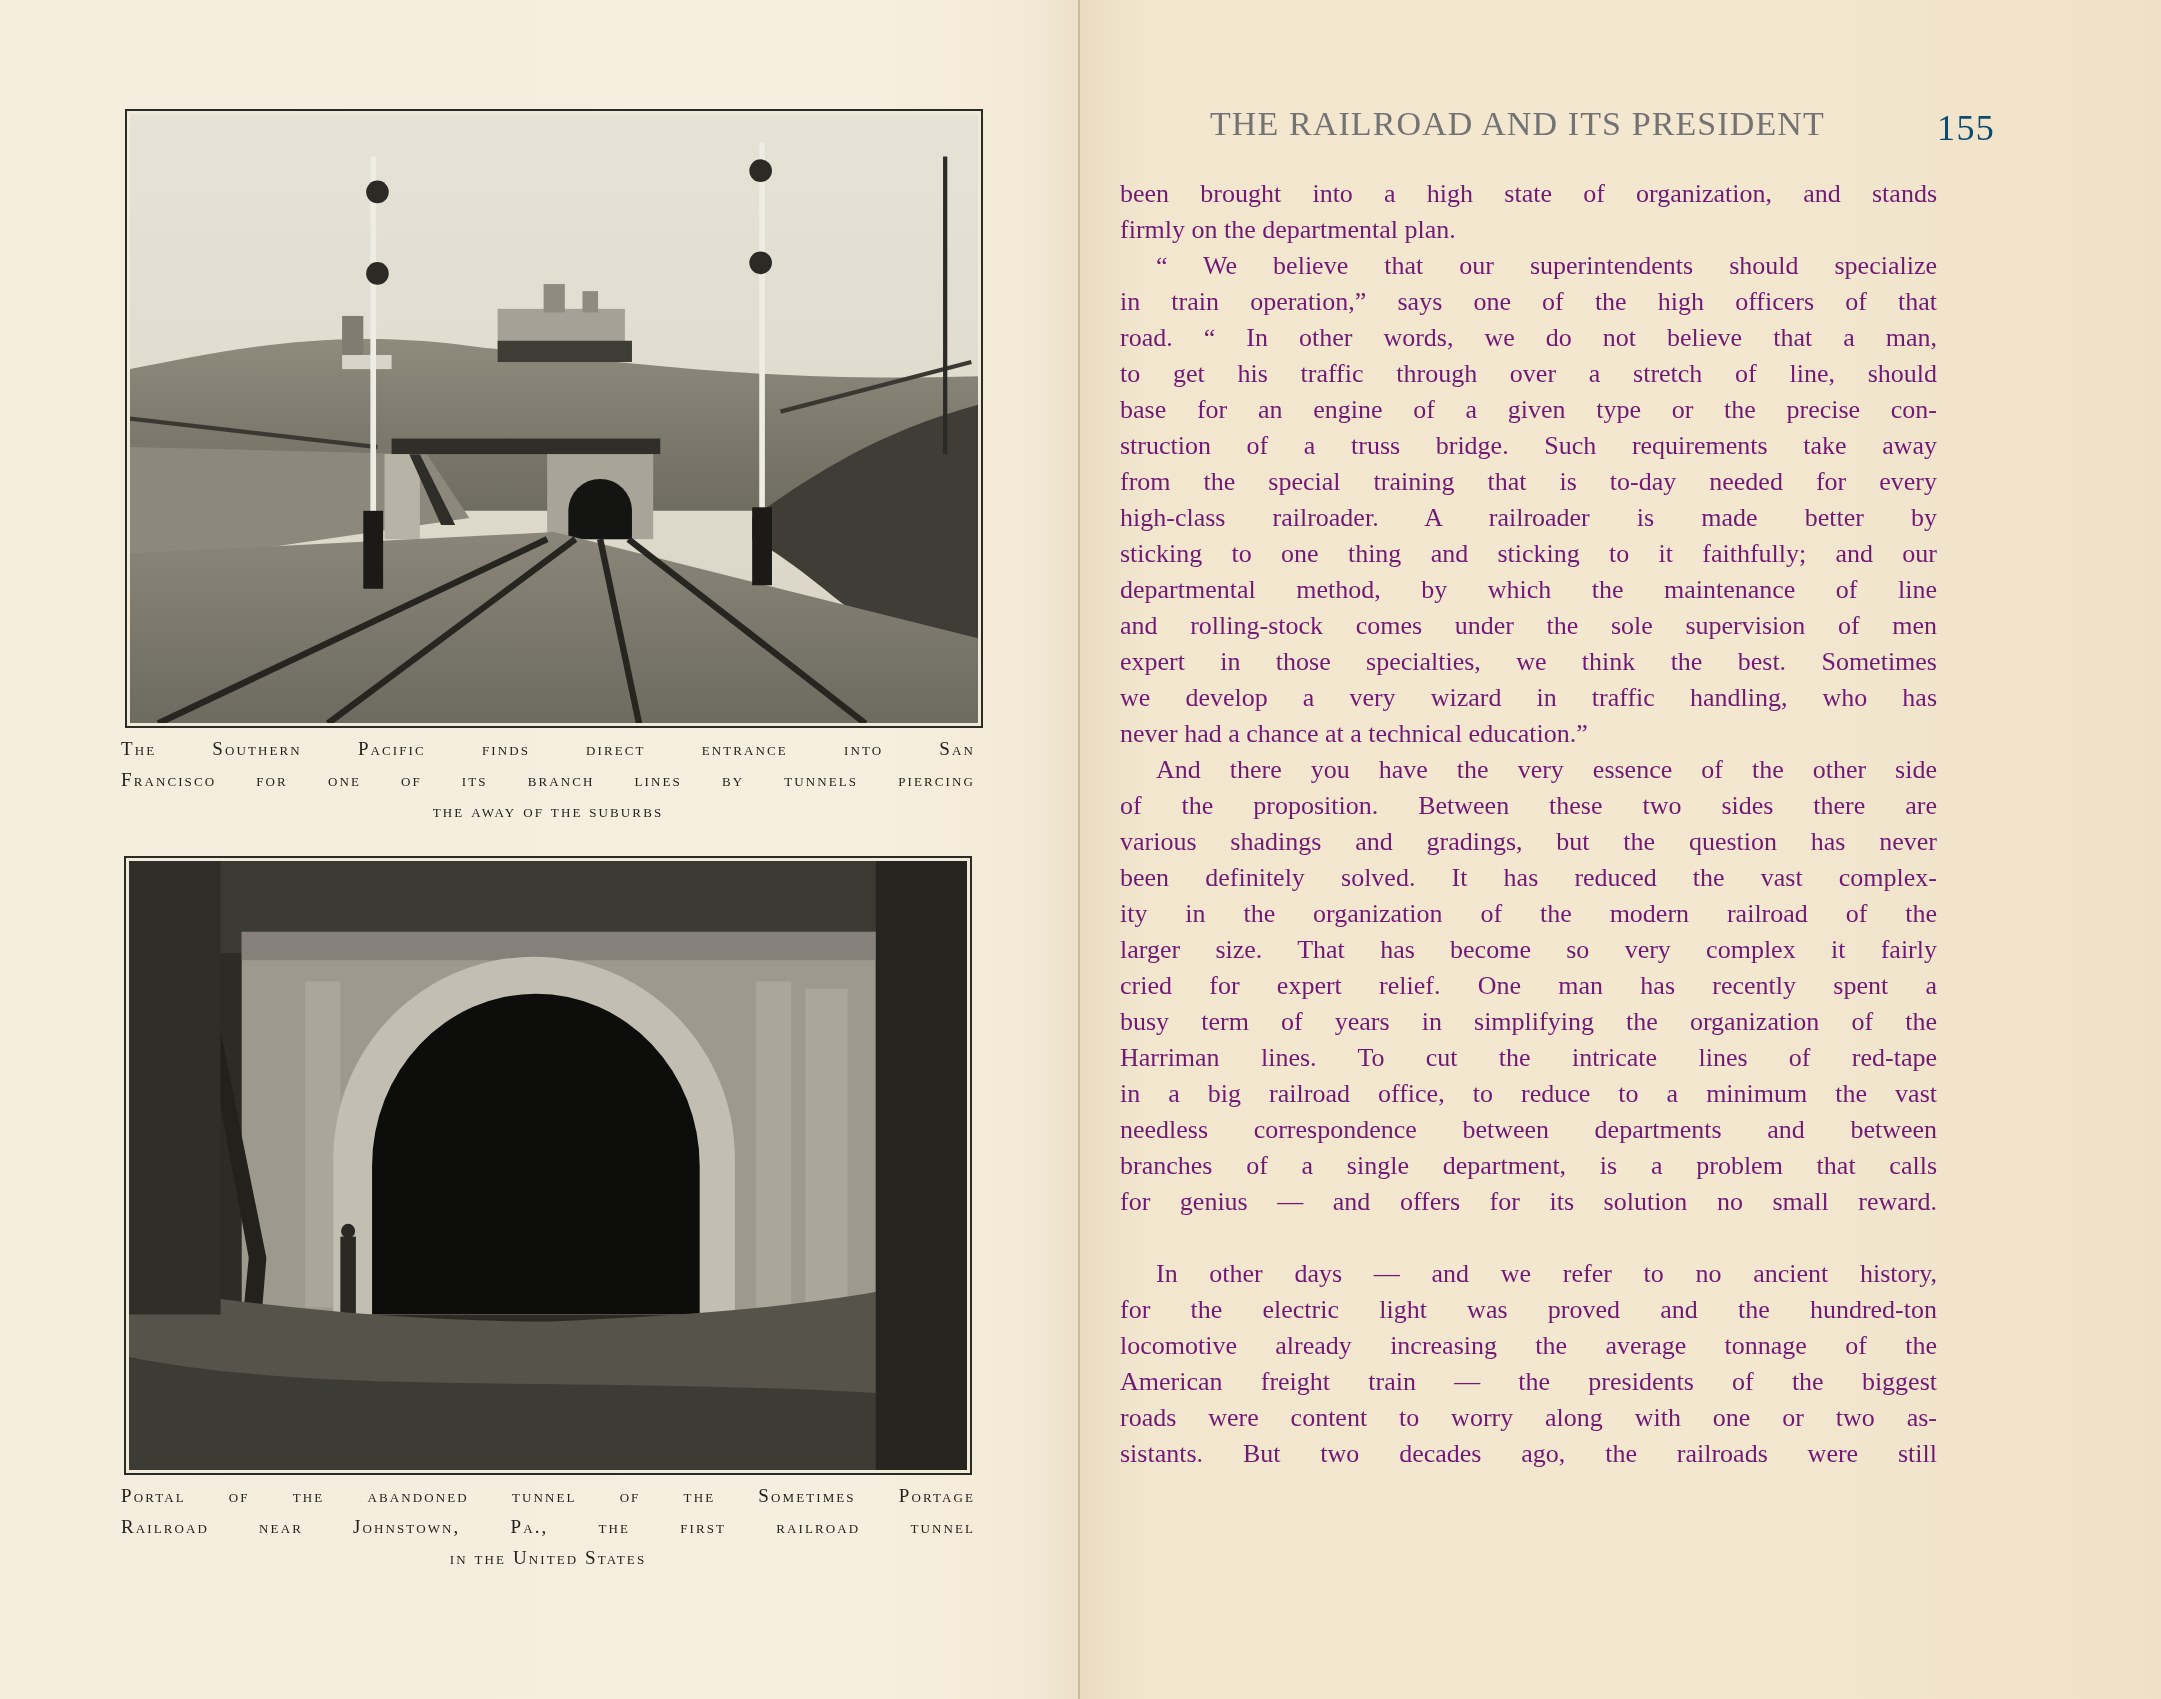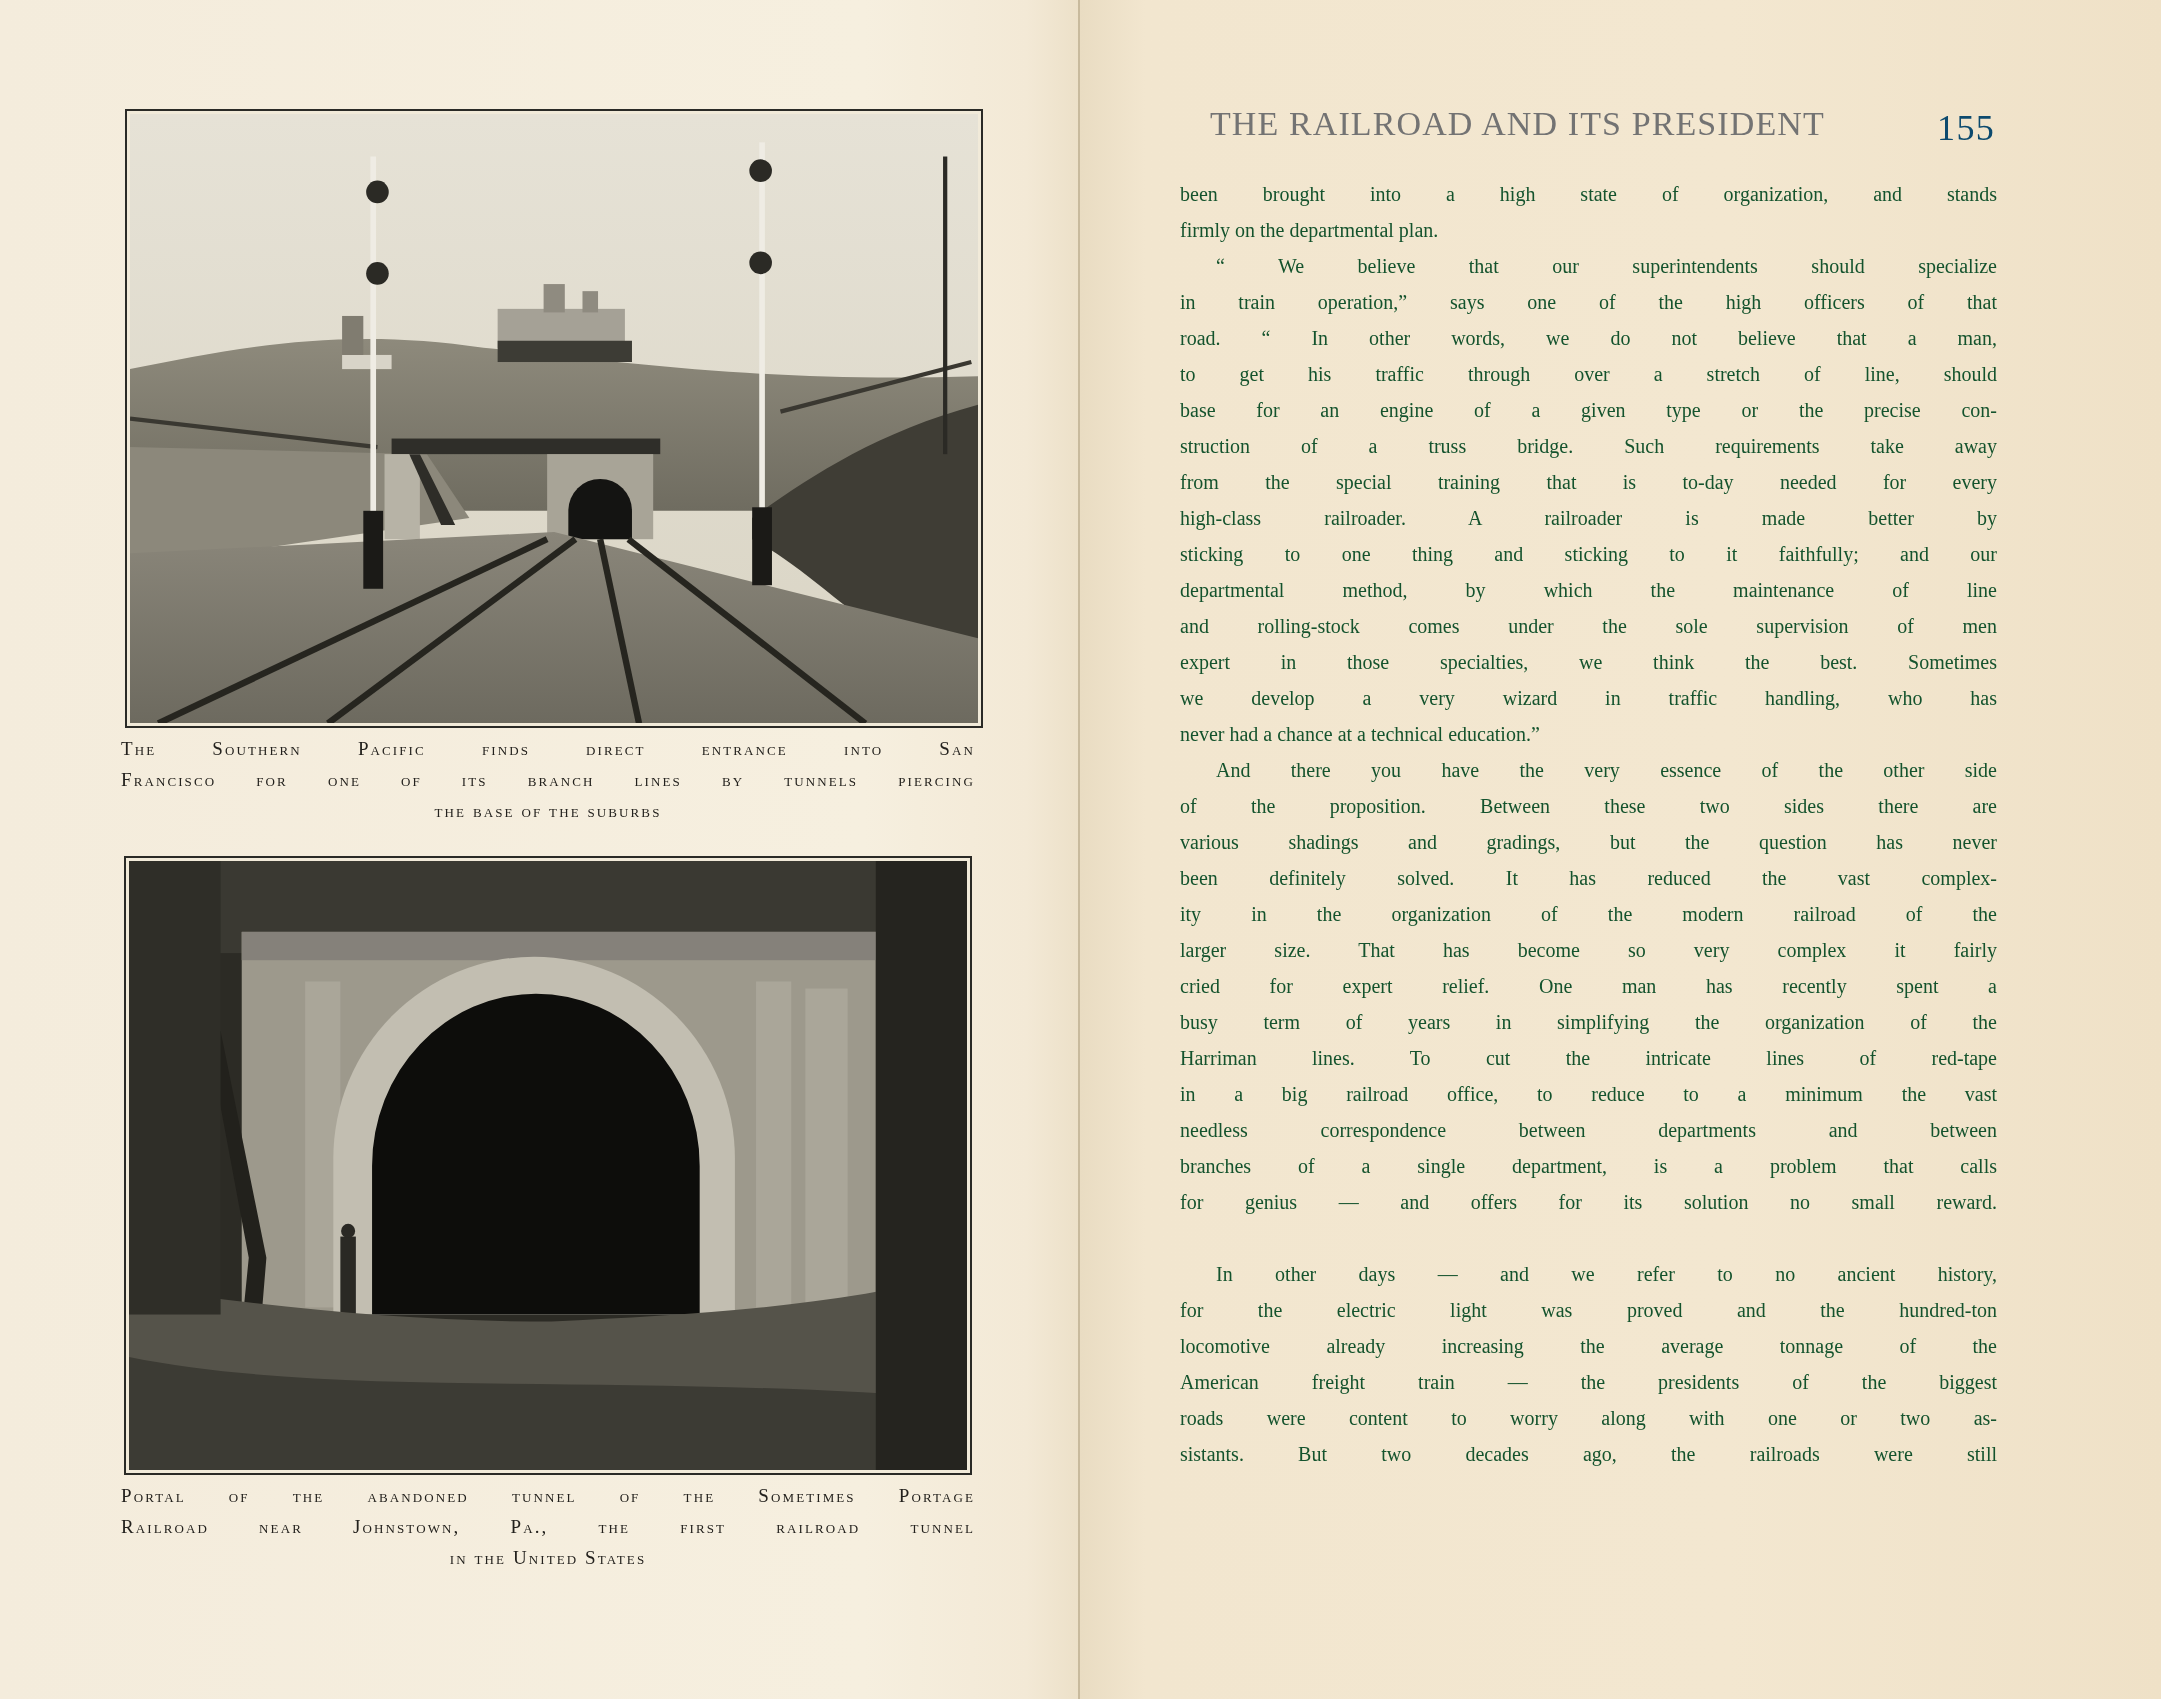--- a/index.html
+++ b/index.html
@@ -46,22 +46,22 @@
   
   .running-head {
     position: absolute; left: 1210px; top: 105px;
     font-size: 34px; letter-spacing: 1.1px; color: #737373;
   }
   .page-number {
     position: absolute; left: 1937px; top: 107px;
     font-size: 36px; color: #0c4a6e; letter-spacing: 1.4px;
   }
   .body-text {
-    position: absolute; left: 1180px; top: 176px; width: 817px;
-    font-size: 20px; line-height: 36px; color: #14532d;
+    position: absolute; left: 1120px; top: 176px; width: 817px;
+    font-size: 26px; line-height: 36px; color: #701a75;
   }
   .body-text .ln {
     display: block; height: 36px; white-space: nowrap;
     text-align: justify; text-align-last: justify;
   }
   .body-text .ln.last { text-align-last: left; }
   .body-text .ln.indent { padding-left: 36px; }
   .body-text .gap { display: block; height: 36px; }
 </style>
 </head>
@@ -127,21 +127,21 @@
       <rect x="880" y="555" width="28" height="110" fill="#1b1a17"></rect>
       <circle cx="892" cy="80" r="16" fill="#2b2a25"></circle>
       <circle cx="892" cy="210" r="16" fill="#2b2a25"></circle>
       <rect x="1150" y="60" width="6" height="420" fill="#2b2a25"></rect>
     </svg>
   </div>
 </div>
 <div class="caption caption-1">
   <span class="ln">The Southern Pacific finds direct entrance into San</span>
   <span class="ln">Francisco for one of its branch lines by tunnels piercing</span>
-  <span class="ln center">the base of the suburbs</span>
+  <span class="ln center">the away of the suburbs</span>
 </div>
 
 <div class="plate plate-2">
   <div class="plate-inner">
     <svg viewBox="0 0 1190 860" preserveAspectRatio="none">
       <rect width="1190" height="860" fill="#2c2b25"></rect>
 
       <rect x="0" y="0" width="1190" height="130" fill="#3a3932"></rect>
 
       <rect x="160" y="100" width="900" height="540" fill="#9d998c"></rect>

